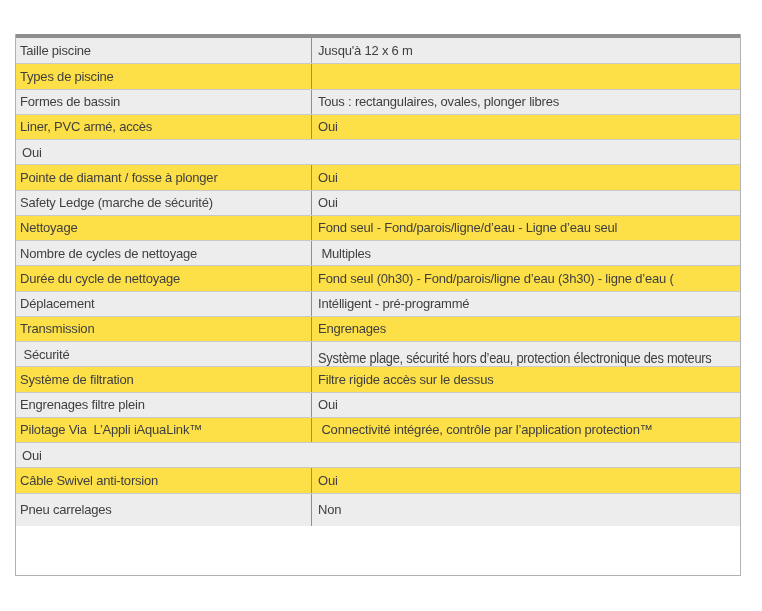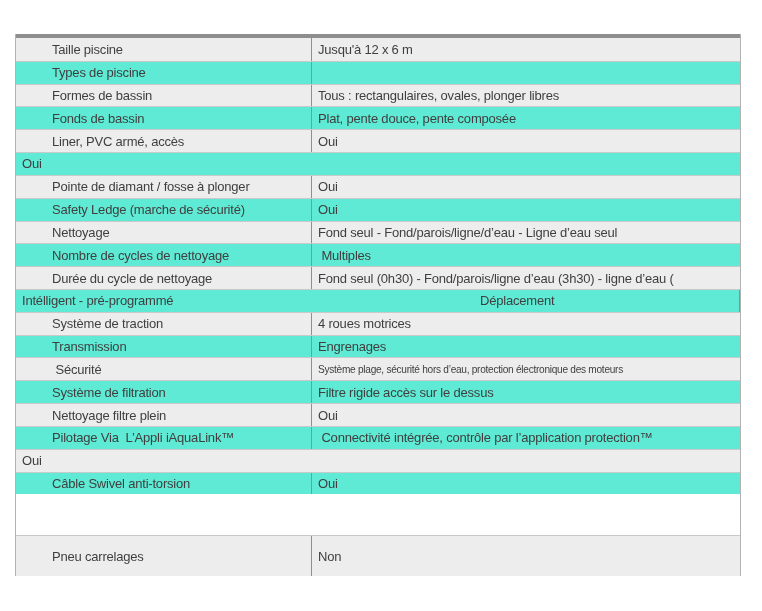--- a/index.html
+++ b/index.html
@@ -34,55 +34,55 @@
   }
   .rows {
     display: flex;
     flex-direction: column;
     height: 538px;
   }
   .spec-row {
     display: flex;
     height: 25.25px;
     box-sizing: border-box;
-    background: #5eead4;
+    background: #fde047;
   }
   .spec-row:nth-child(odd) {
     background: #ededed;
   }
   .spec-row + .spec-row {
     border-top: 1px solid #c9c9c9;
   }
   .spec-row:last-child {
-    height: 45px;
-    margin-top: 41px;
+    height: 33px;
   }
   .cell {
     display: flex;
     align-items: center;
     box-sizing: border-box;
     color: #3f3f3f;
     font-size: 13px;
     letter-spacing: -0.2px;
     white-space: pre;
     overflow: hidden;
   }
   .cell.label {
     width: 296px;
-    padding-left: 36px;
+    padding-left: 4px;
     border-right: 1px solid #8f8f8f;
     flex: none;
   }
   .cell.value {
     flex: 1;
     padding-left: 6px;
   }
   .cell.value.condensed {
-    font-size: 11px;
+    font-size: 14px;
     letter-spacing: -0.3px;
+    align-items: flex-end;
   }
   .cell.value.condensed .txt {
     display: inline-block;
     transform: scaleX(0.92);
     transform-origin: left center;
   }
 </style>
 </head>
 <body>
 
@@ -93,24 +93,20 @@
         <div class="spec-row">
           <div class="cell label">Taille piscine</div>
           <div class="cell value"><span class="txt">Jusqu'à 12 x 6 m</span></div>
         </div>
         <div class="spec-row">
           <div class="cell label">Types de piscine</div>
         </div>
         <div class="spec-row">
           <div class="cell label">Formes de bassin</div>
           <div class="cell value"><span class="txt">Tous : rectangulaires, ovales, plonger libres</span></div>
-        </div>
-        <div class="spec-row">
-          <div class="cell label">Fonds de bassin</div>
-          <div class="cell value"><span class="txt">Plat, pente douce, pente composée</span></div>
         </div>
         <div class="spec-row">
           <div class="cell label">Liner, PVC armé, accès</div>
           <div class="cell value"><span class="txt">Oui</span></div>
         </div>
         <div class="spec-row">
           <div class="cell value"><span class="txt">Oui</span></div>
         </div>
         <div class="spec-row">
           <div class="cell label">Pointe de diamant / fosse à plonger</div>
@@ -126,41 +122,37 @@
         </div>
         <div class="spec-row">
           <div class="cell label">Nombre de cycles de nettoyage</div>
           <div class="cell value"><span class="txt"> Multiples</span></div>
         </div>
         <div class="spec-row">
           <div class="cell label">Durée du cycle de nettoyage</div>
           <div class="cell value"><span class="txt">Fond seul (0h30) - Fond/parois/ligne d’eau (3h30) - ligne d’eau (</span></div>
         </div>
         <div class="spec-row">
+          <div class="cell label">Déplacement</div>
           <div class="cell value"><span class="txt">Intélligent - pré-programmé</span></div>
-          <div class="cell label">Déplacement</div>
-        </div>
-        <div class="spec-row">
-          <div class="cell label">Système de traction</div>
-          <div class="cell value"><span class="txt">4 roues motrices</span></div>
         </div>
         <div class="spec-row">
           <div class="cell label">Transmission</div>
           <div class="cell value"><span class="txt">Engrenages</span></div>
         </div>
         <div class="spec-row">
           <div class="cell label"> Sécurité</div>
           <div class="cell value condensed"><span class="txt">Système plage, sécurité hors d’eau, protection électronique des moteurs</span></div>
         </div>
         <div class="spec-row">
           <div class="cell label">Système de filtration</div>
           <div class="cell value"><span class="txt">Filtre rigide accès sur le dessus</span></div>
         </div>
         <div class="spec-row">
-          <div class="cell label">Nettoyage filtre plein</div>
+          <div class="cell label">Engrenages filtre plein</div>
           <div class="cell value"><span class="txt">Oui</span></div>
         </div>
         <div class="spec-row">
           <div class="cell label">Pilotage Via  L’Appli iAquaLink™</div>
           <div class="cell value"><span class="txt"> Connectivité intégrée, contrôle par l’application protection™</span></div>
         </div>
         <div class="spec-row">
           <div class="cell value"><span class="txt">Oui</span></div>
         </div>
         <div class="spec-row">

